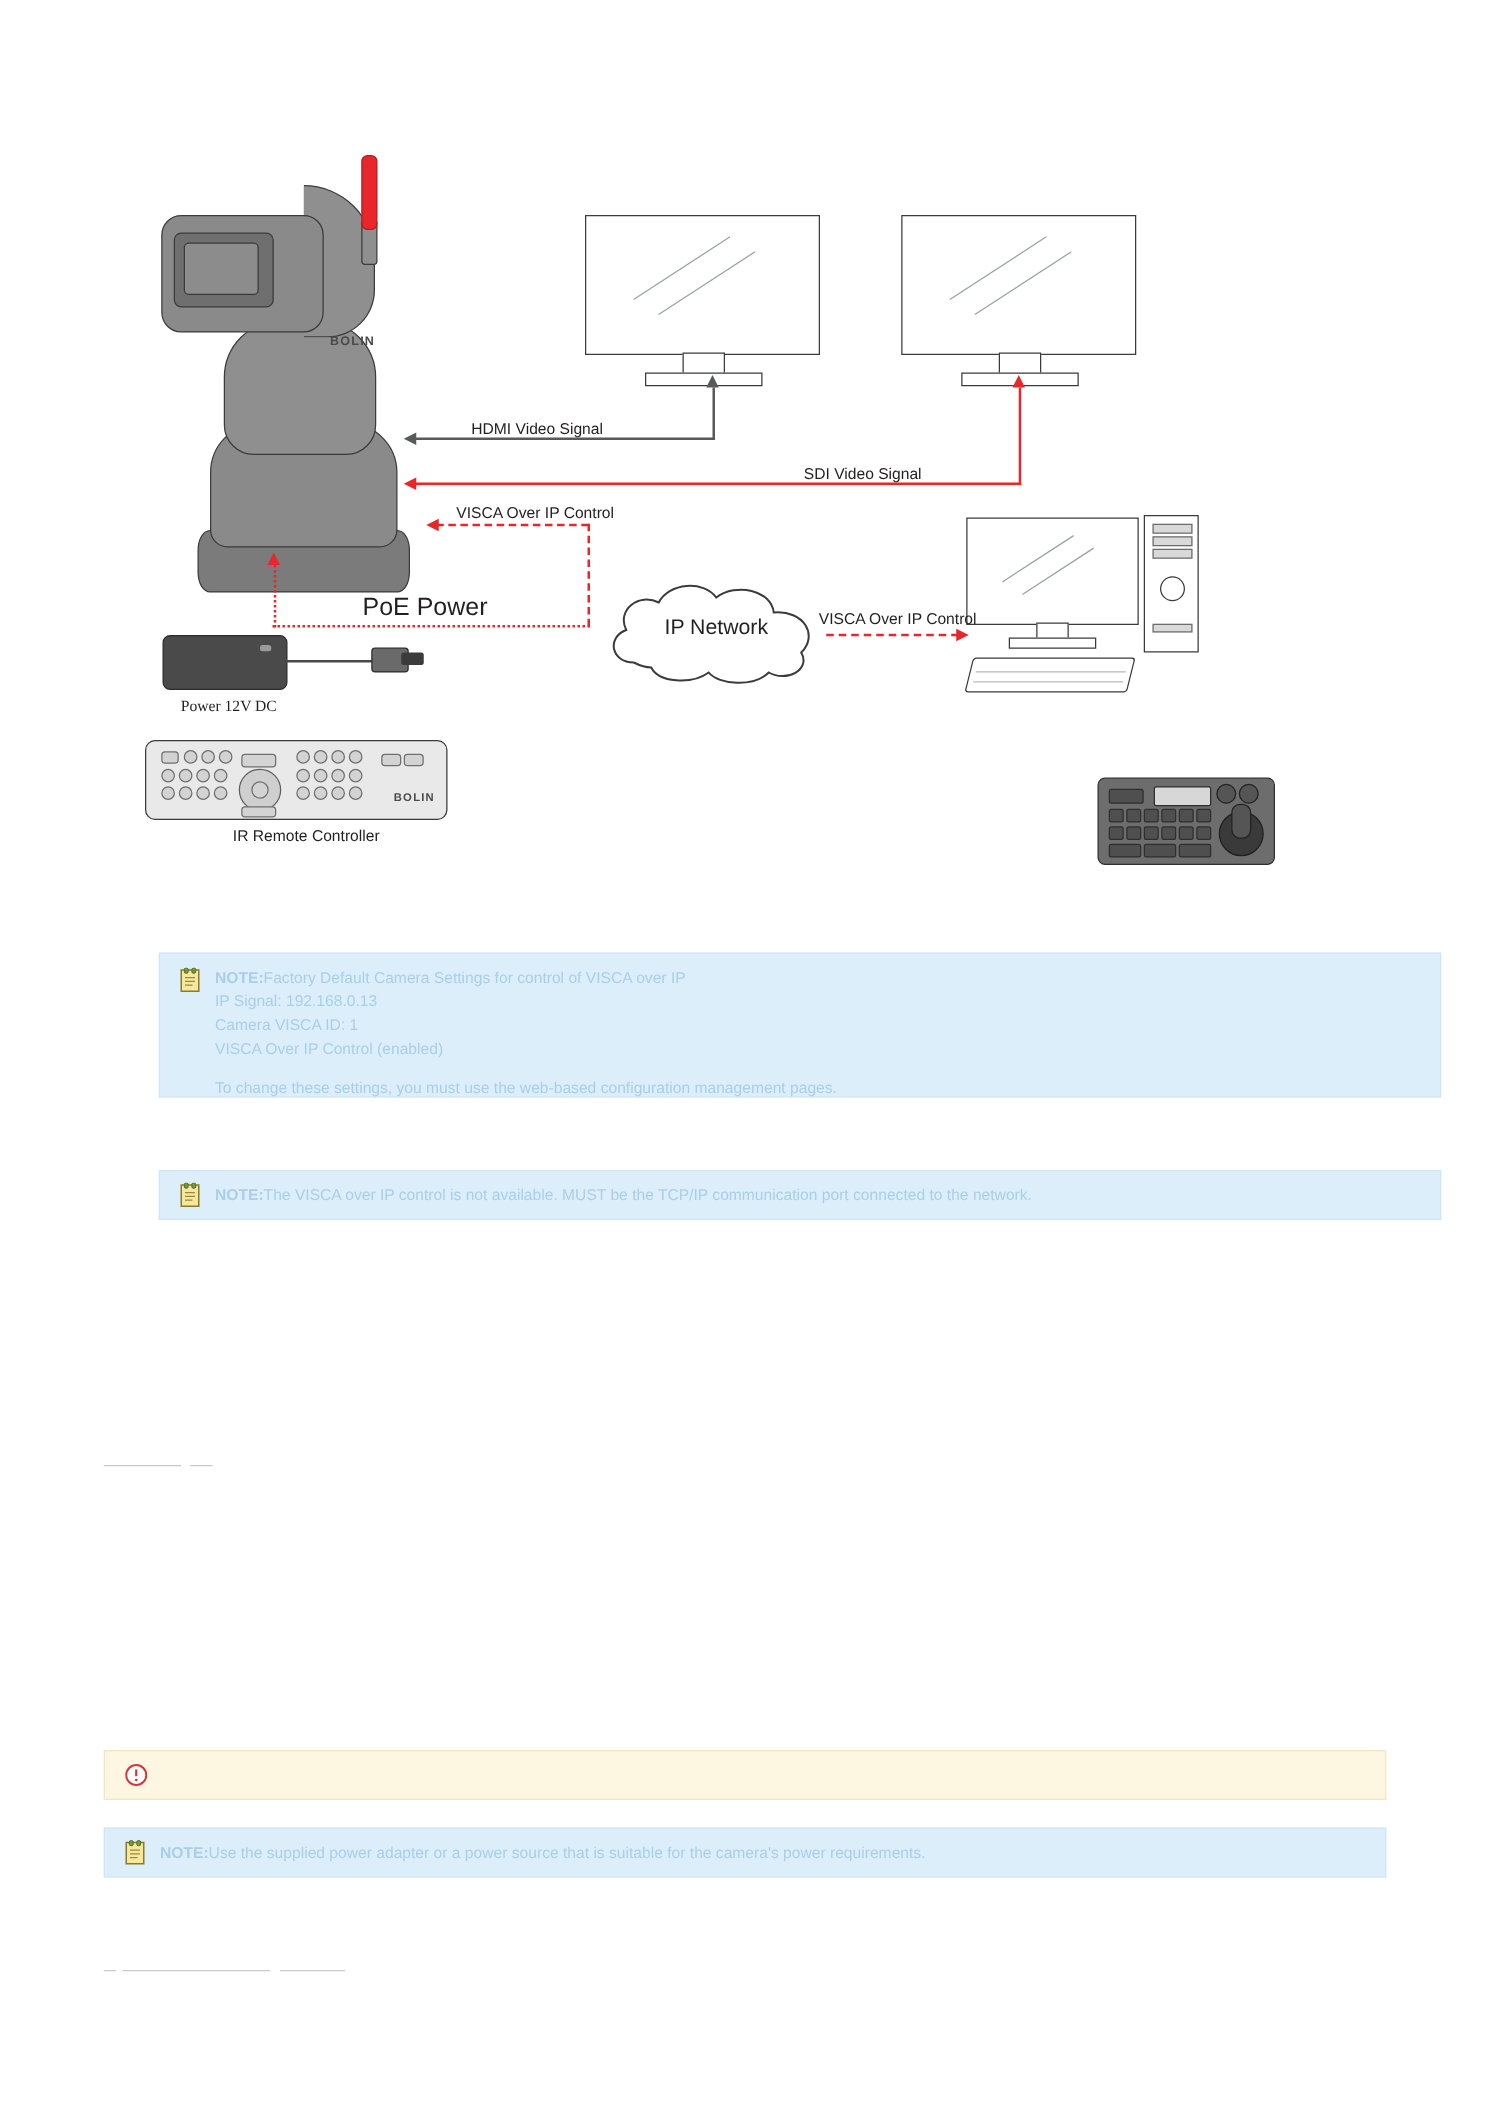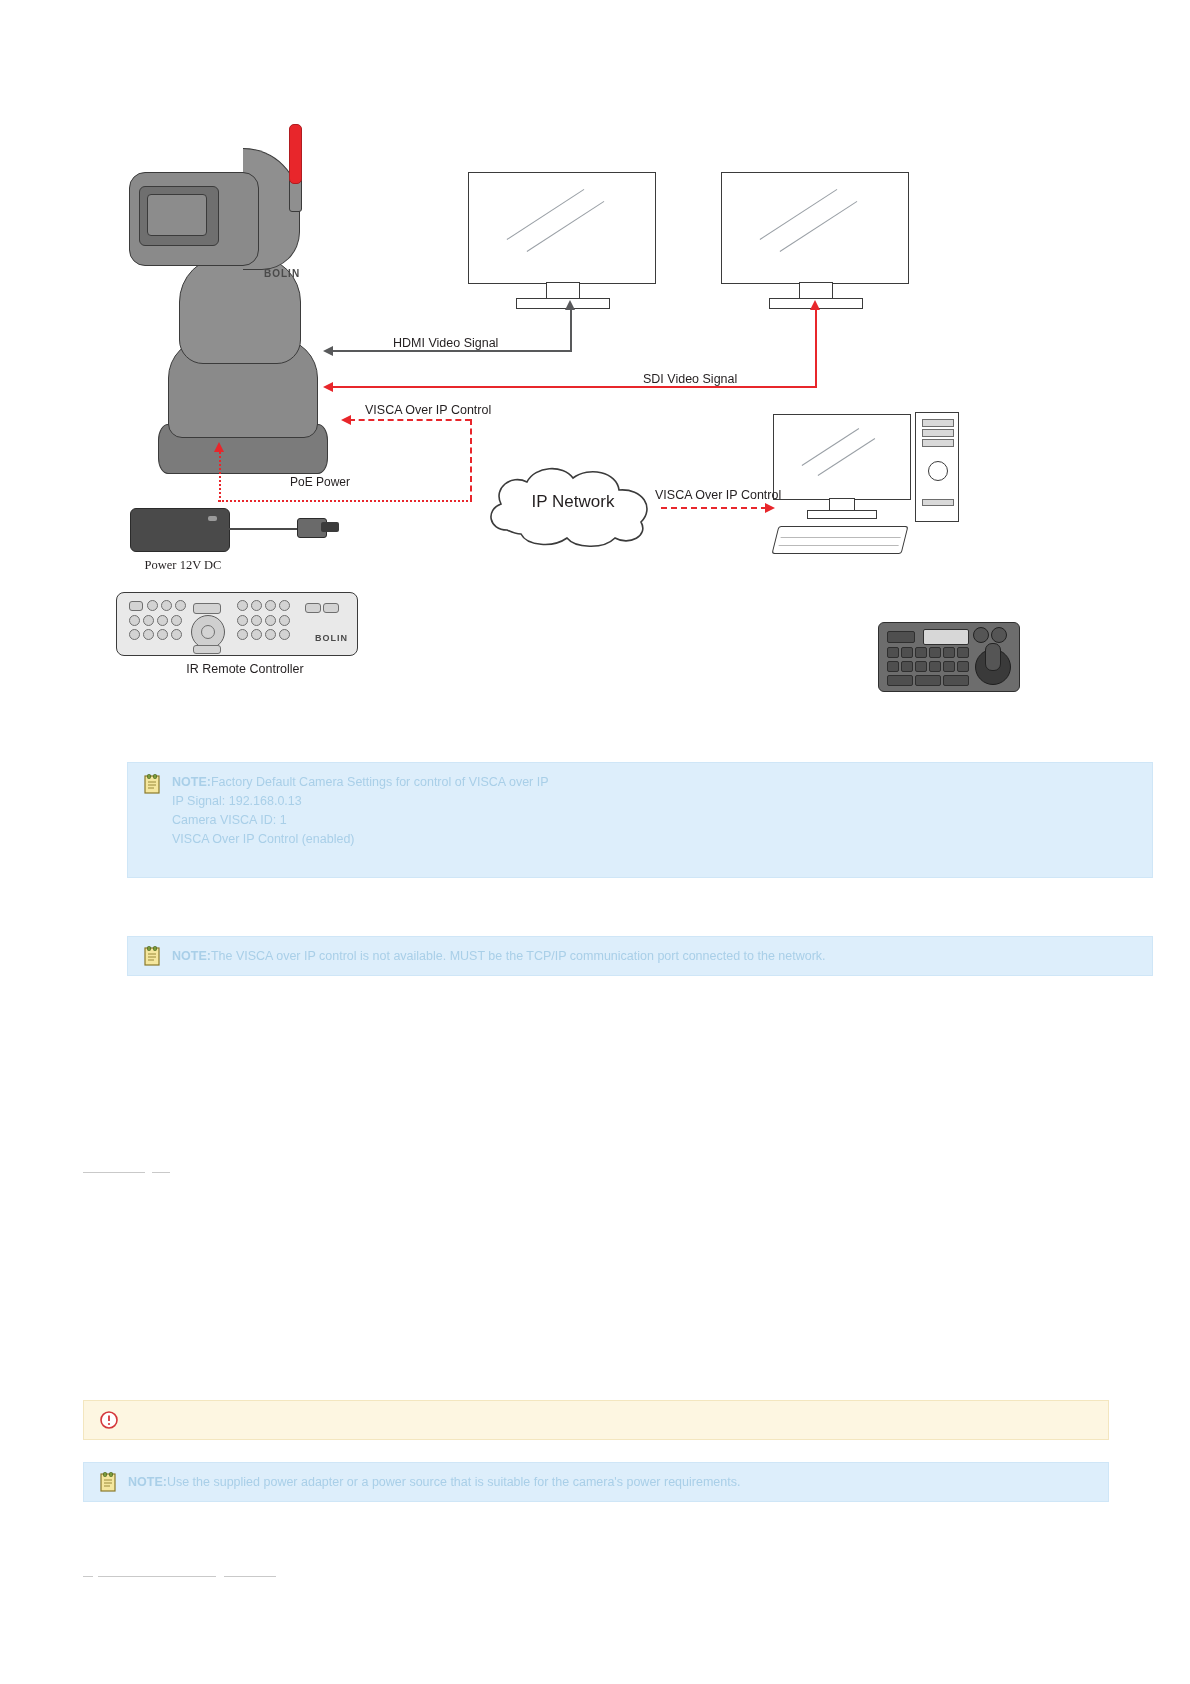--- a/index.html
+++ b/index.html
@@ -226,37 +226,37 @@
       <svg width="180" height="86" viewBox="0 0 180 86">
         <path d="M24,66 C6,66 2,46 18,40 C10,24 28,10 44,18 C52,2 80,0 90,14 C106,2 134,8 136,26 C160,24 172,44 158,58 C166,72 146,82 132,74 C120,86 92,84 84,74 C70,84 44,82 38,70 C34,70 28,68 24,66 Z" fill="#ffffff" stroke="#3b3b3b" stroke-width="1.6"></path>
       </svg>
       <div style="position:absolute;left:0;top:28px;width:180px;text-align:center;font-size:17px;color:#231f20;">IP Network</div>
     </div>
 
     <div class="ln solid-gray" style="left:248px;top:226px;width:240px;"></div>
     <div class="ln v-gray" style="left:487px;top:186px;height:42px;"></div>
     <div class="arrow ar-up-gray" style="left:482px;top:176px;"></div>
     <div class="arrow ar-left-gray" style="left:240px;top:222px;"></div>
-    <div class="label" style="left:310px;top:212px;">HDMI Video Signal</div>
+    <div class="label" style="left:294px;top:212px;">HDMI Video Signal</div>
 
     <div class="ln solid-red" style="left:248px;top:262px;width:486px;"></div>
     <div class="ln v-red" style="left:732px;top:186px;height:78px;"></div>
     <div class="arrow ar-up-red" style="left:727px;top:176px;"></div>
     <div class="arrow ar-left-red" style="left:240px;top:258px;"></div>
     <div class="label" style="left:560px;top:248px;">SDI Video Signal</div>
 
     <div class="ln dash-red" style="left:266px;top:295px;width:122px;"></div>
     <div class="ln vdash-red" style="left:387px;top:295px;height:82px;"></div>
     <div class="arrow ar-left-red" style="left:258px;top:291px;"></div>
     <div class="label" style="left:282px;top:279px;">VISCA Over IP Control</div>
 
     <div class="ln dot-red" style="left:135px;top:376px;width:254px;"></div>
     <div class="ln vdot-red" style="left:136px;top:328px;height:50px;"></div>
     <div class="arrow ar-up-red" style="left:131px;top:318px;"></div>
-    <div class="label" style="left:207px;top:351px;font-size:12px;">PoE Power</div>
+    <div class="label" style="left:207px;top:351px;font-size:20px;">PoE Power</div>
 
     <div class="ln dash-red" style="left:578px;top:383px;width:106px;"></div>
     <div class="arrow ar-right-red" style="left:682px;top:379px;"></div>
     <div class="label" style="left:572px;top:364px;">VISCA Over IP Control</div>
 
   </div>
 
   <div class="notebox" style="left:83px;top:762px;width:1024px;height:114px;margin-left:44px;">
     <div class="noteicon">
       <svg width="18" height="20" viewBox="0 0 18 20">
@@ -267,20 +267,21 @@
         <line x1="4" y1="11" x2="12" y2="11" stroke="#9a8a3a" stroke-width="1"></line>
         <line x1="4" y1="14" x2="10" y2="14" stroke="#9a8a3a" stroke-width="1"></line>
       </svg>
     </div>
     <div class="notetext" style="top:10px;">
       <div><span class="nt-strong">NOTE:</span><span>Factory Default Camera Settings for control of VISCA over IP</span></div>
       <div>IP Signal: 192.168.0.13</div>
       <div>Camera VISCA ID: 1</div>
       <div>VISCA Over IP Control (enabled)</div>
       <div style="height:12px;"></div>
+      <div>To change these settings, you must use the web-based configuration management pages.</div>
     </div>
   </div>
 
   <div class="notebox" style="left:83px;top:936px;width:1024px;height:38px;margin-left:44px;">
     <div class="noteicon" style="top:9px;">
       <svg width="18" height="20" viewBox="0 0 18 20">
         <rect x="1" y="2" width="14" height="17" fill="#f5e79e" stroke="#8a7a2a" stroke-width="1.2"></rect>
         <rect x="3.5" y="0.5" width="3" height="4" rx="1" fill="#7a9a3a" stroke="#4f6a22" stroke-width="0.8"></rect>
         <rect x="9.5" y="0.5" width="3" height="4" rx="1" fill="#7a9a3a" stroke="#4f6a22" stroke-width="0.8"></rect>
         <line x1="4" y1="8" x2="12" y2="8" stroke="#9a8a3a" stroke-width="1"></line>

